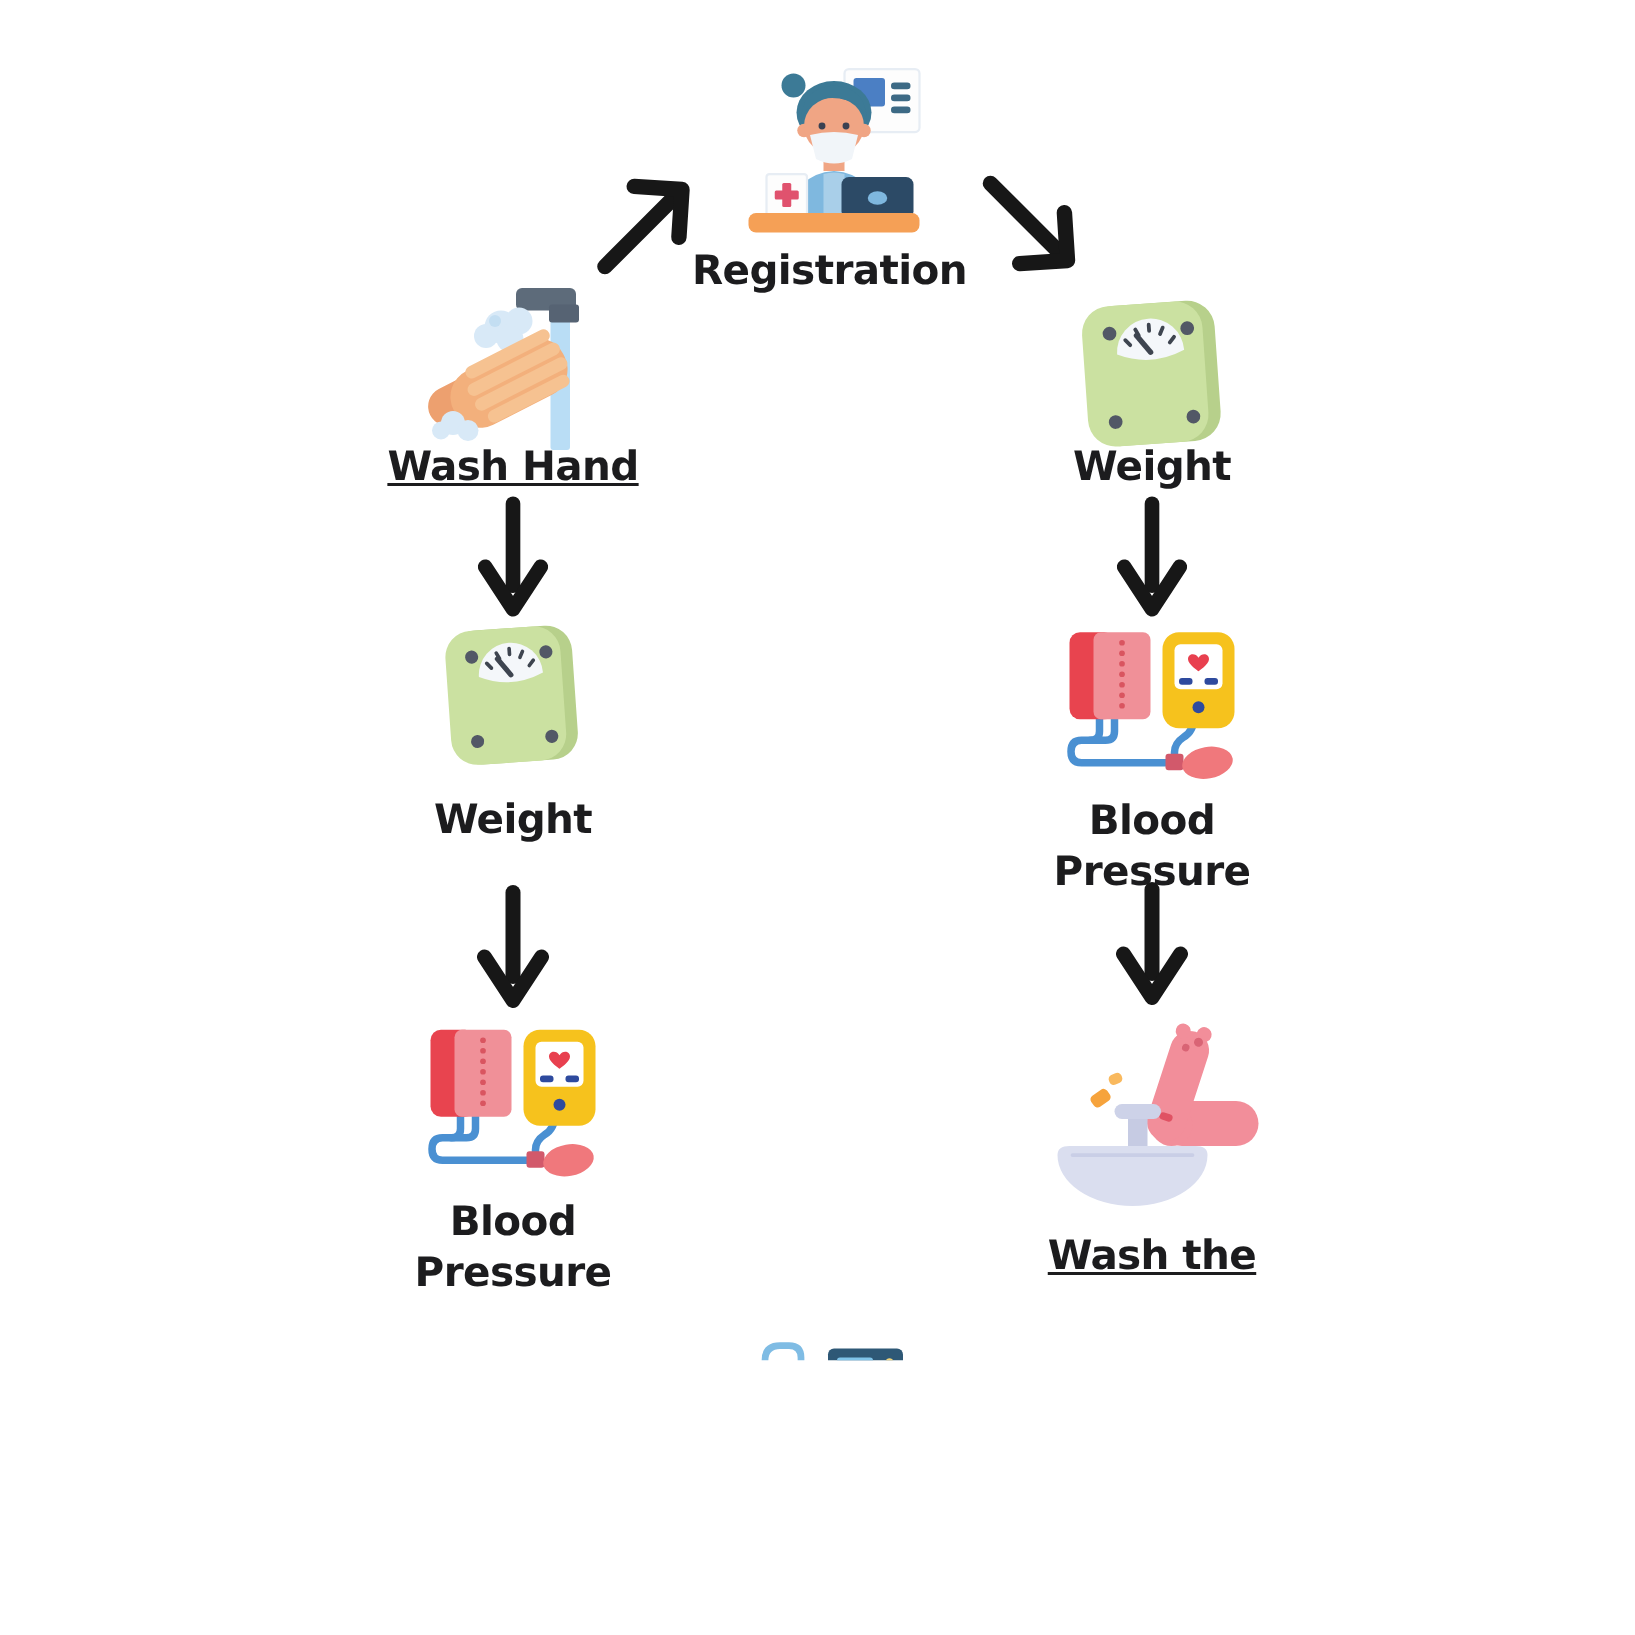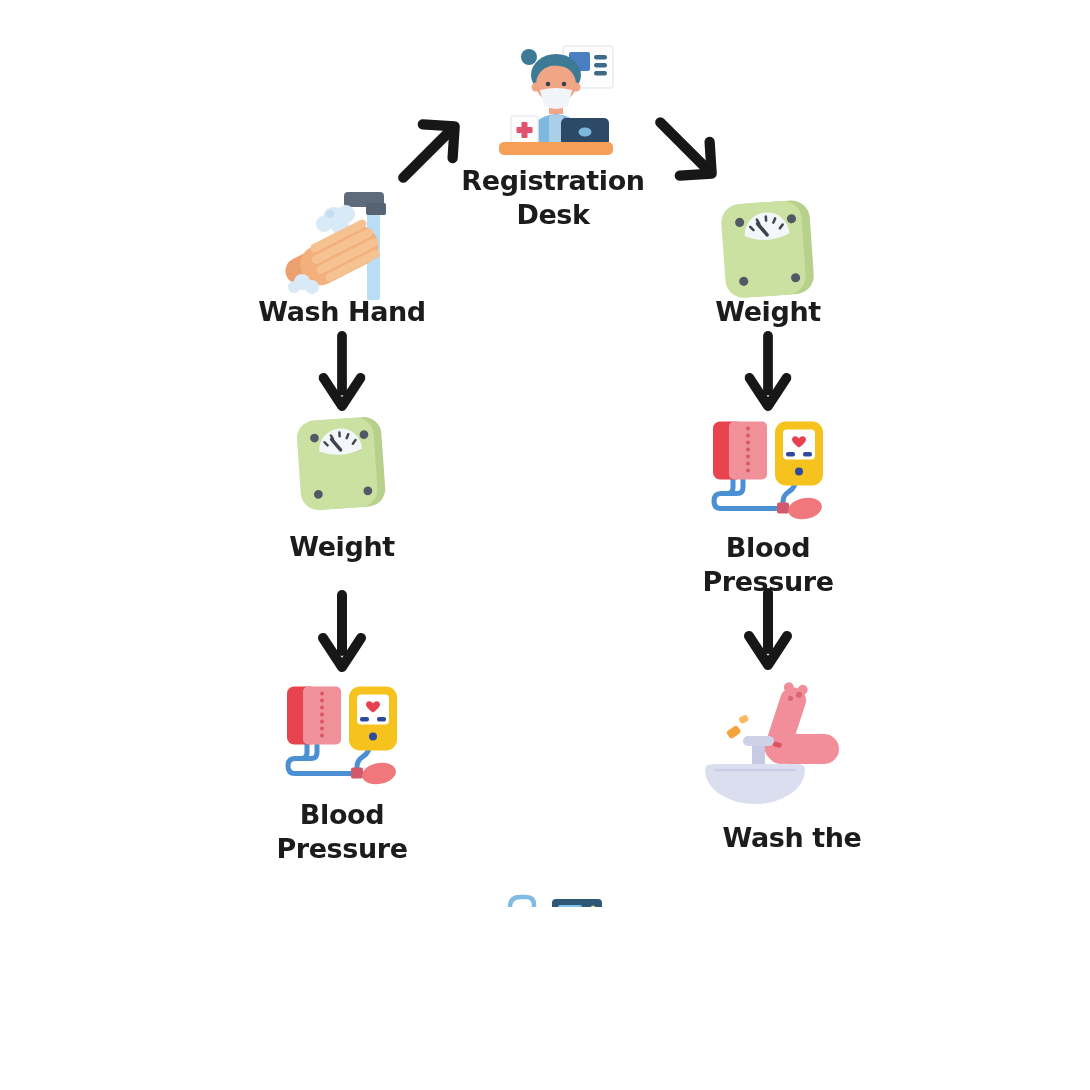--- a/index.html
+++ b/index.html
@@ -195,29 +195,28 @@
     </defs>
   </svg>
 
   <div class="node" style="left:493px;top:40px;">
     <svg class="icon" width="126" height="126">
         <use href="#sym-receptionist"></use>
       </svg>
   </div>
   <div class="label" style="left:423px;top:164px;width:260px;">
     <span>Registration</span>
-    <span>Desk</span>
   </div>
 
   <div class="node" style="left:282px;top:190px;">
     <svg class="icon" width="135" height="112">
         <use href="#sym-washhands"></use>
       </svg>
   </div>
-  <div class="label" style="left:222px;top:295px;width:240px;">
+  <div class="label" style="left:222px;top:295px;width:240px;text-decoration:underline;">
     <span>Wash Hand</span>
   </div>
 
   <div class="node" style="left:712px;top:192px;">
     <svg class="icon" width="112" height="112">
         <use href="#sym-scale"></use>
       </svg>
   </div>
   <div class="label" style="left:648px;top:295px;width:240px;">
     <span>Weight</span>
@@ -231,21 +230,21 @@
   <div class="label" style="left:648px;top:531px;width:240px;">
     <span>Blood</span>
     <span>Pressure</span>
   </div>
 
   <div class="node" style="left:697px;top:680px;">
     <svg class="icon" width="148" height="128">
         <use href="#sym-sinkarm"></use>
       </svg>
   </div>
-  <div class="label" style="left:672px;top:821px;width:240px;">
+  <div class="label" style="left:648px;top:821px;width:240px;text-decoration:underline;">
     <span>Wash the</span>
   </div>
 
   <div class="node" style="left:482px;top:885px;">
     <svg class="icon" width="150" height="118">
         <use href="#sym-dialysis"></use>
       </svg>
   </div>
 
   <div class="node" style="left:277px;top:677px;">

